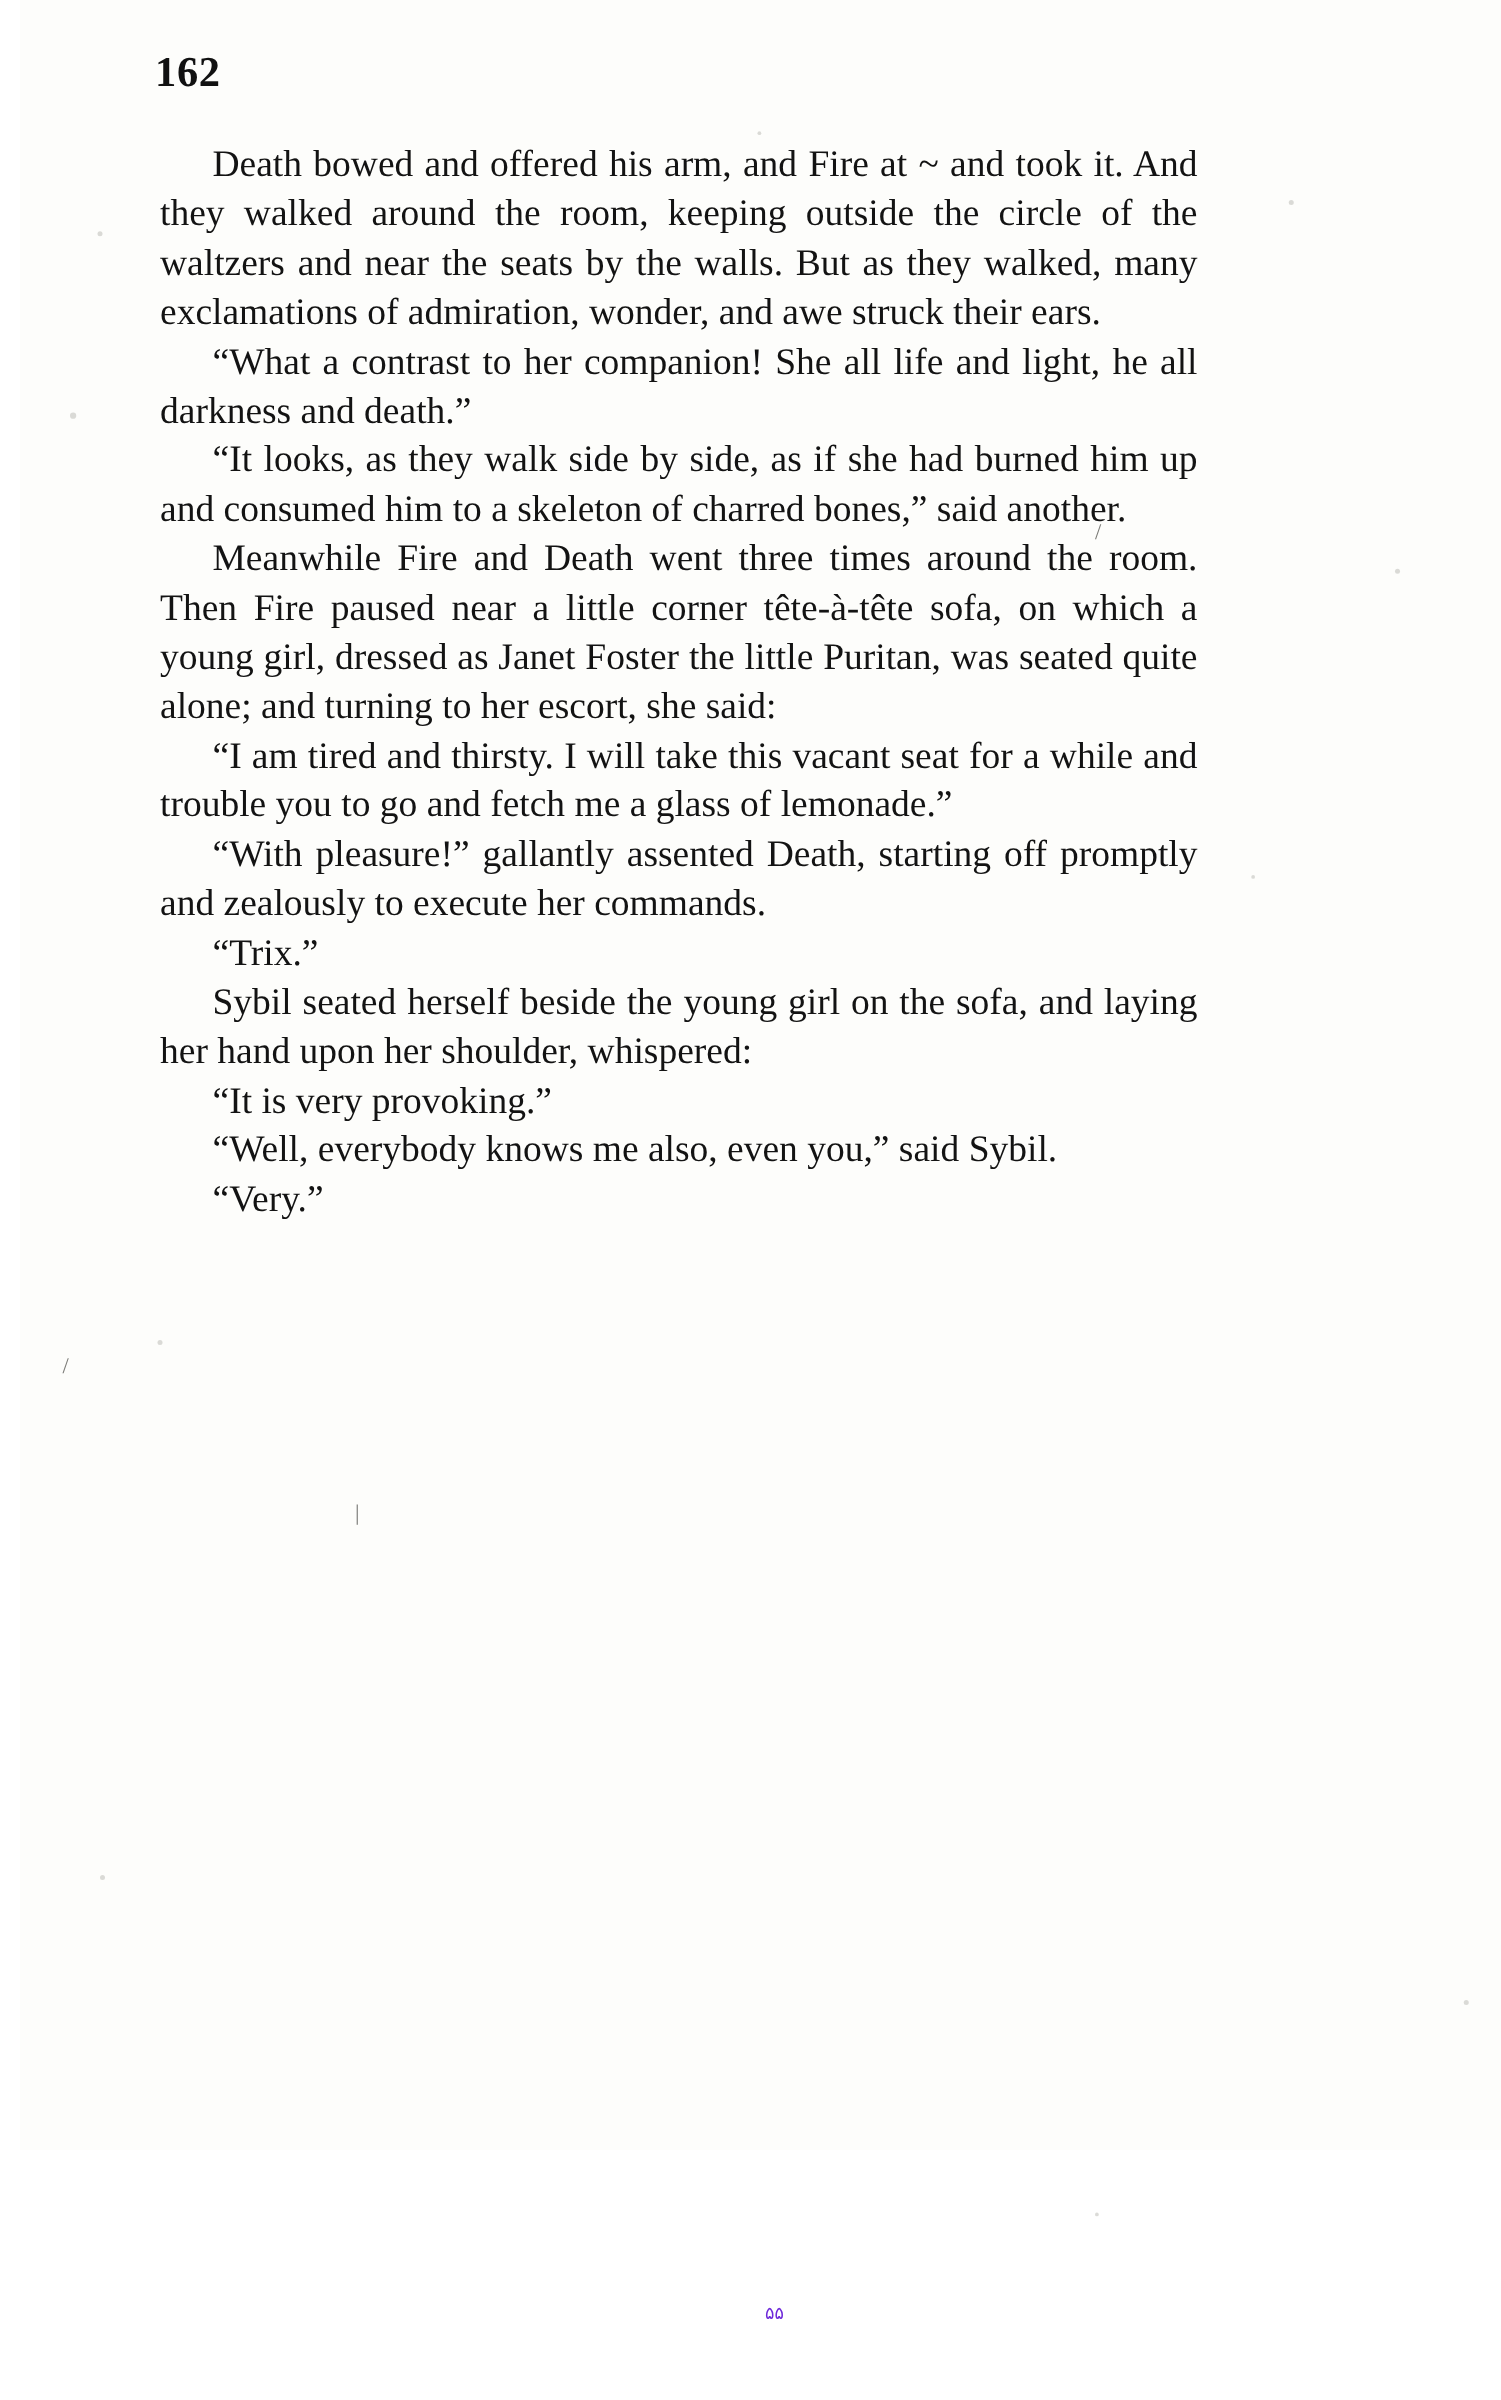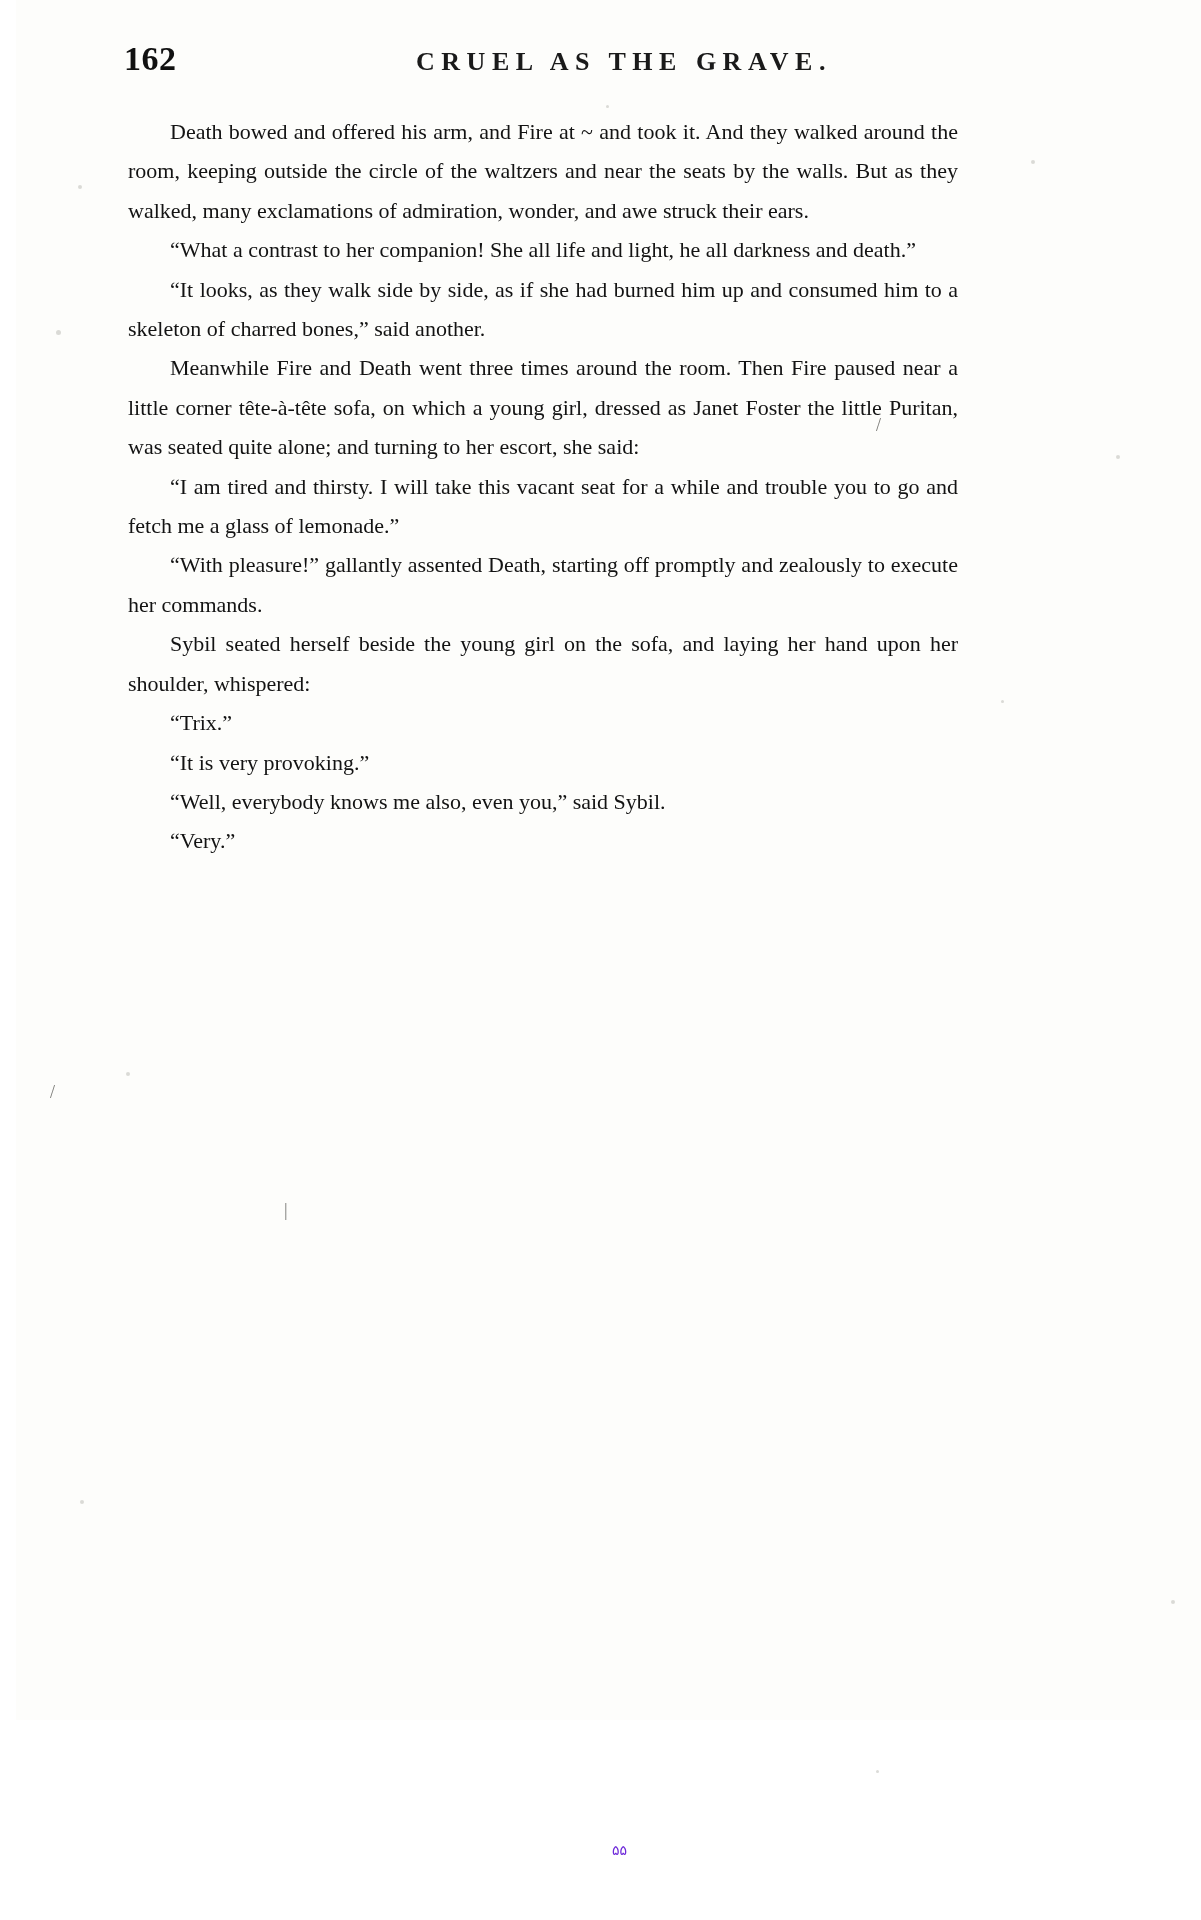--- a/index.html
+++ b/index.html
@@ -54,21 +54,21 @@
     letter-spacing: 6.5px;
     color: #1a1a1a;
     padding-right: 110px;
     white-space: nowrap;
   }
   .body-text {
     position: absolute;
     left: 112px;
     top: 112px;
     width: 830px;
-    font-size: 22px;
+    font-size: 30px;
     line-height: 39.4px;
     color: #131313;
     text-align: justify;
     text-justify: inter-word;
   }
   .body-text p {
     margin: 0;
     text-indent: 42px;
     text-align: justify;
   }
@@ -89,32 +89,31 @@
     font-size: 18px;
   }
 </style>
 </head>
 <body>
 
 <div class="page">
 
   <div class="header">
     <div class="folio">162</div>
-    <div class="running-head">CRUEL AS THE GRAVE.</div>
   </div>
 
   <div class="body-text">
     <p>Death bowed and offered his arm, and Fire at ~ and took it.   And they walked around the room, keeping outside the circle of the waltzers and near the seats by the walls.   But as they walked, many exclamations of admiration, wonder, and awe struck their ears.</p>
     <p>“What a contrast to her companion!   She all life and light, he all darkness and death.”</p>
     <p>“It looks, as they walk side by side, as if she had burned him up and consumed him to a skeleton of charred bones,” said another.</p>
     <p>Meanwhile Fire and Death went three times around the room.   Then Fire paused near a little corner tête-à-tête sofa, on which a young girl, dressed as Janet Foster the little Puritan, was seated quite alone; and turning to her escort, she said:</p>
     <p>“I am tired and thirsty.   I will take this vacant seat for a while and trouble you to go and fetch me a glass of lemonade.”</p>
     <p>“With pleasure!” gallantly assented Death, starting off promptly and zealously to execute her commands.</p>
+    <p>“Trix.”</p>
     <p>Sybil seated herself beside the young girl on the sofa, and laying her hand upon her shoulder, whispered:</p>
-    <p>“Trix.”</p>
     <p>“It is very provoking.”</p>
     <p>“Well, everybody knows me also, even you,” said Sybil.</p>
     <p>“Very.”</p>
   </div>
 
   <div class="footmark">۵۵</div>
 
   <div class="speckle" style="left:62px; top:185px; width:4px; height:4px;"></div>
   <div class="speckle" style="left:40px; top:330px; width:5px; height:5px;"></div>
   <div class="speckle" style="left:1015px; top:160px; width:4px; height:4px;"></div>

